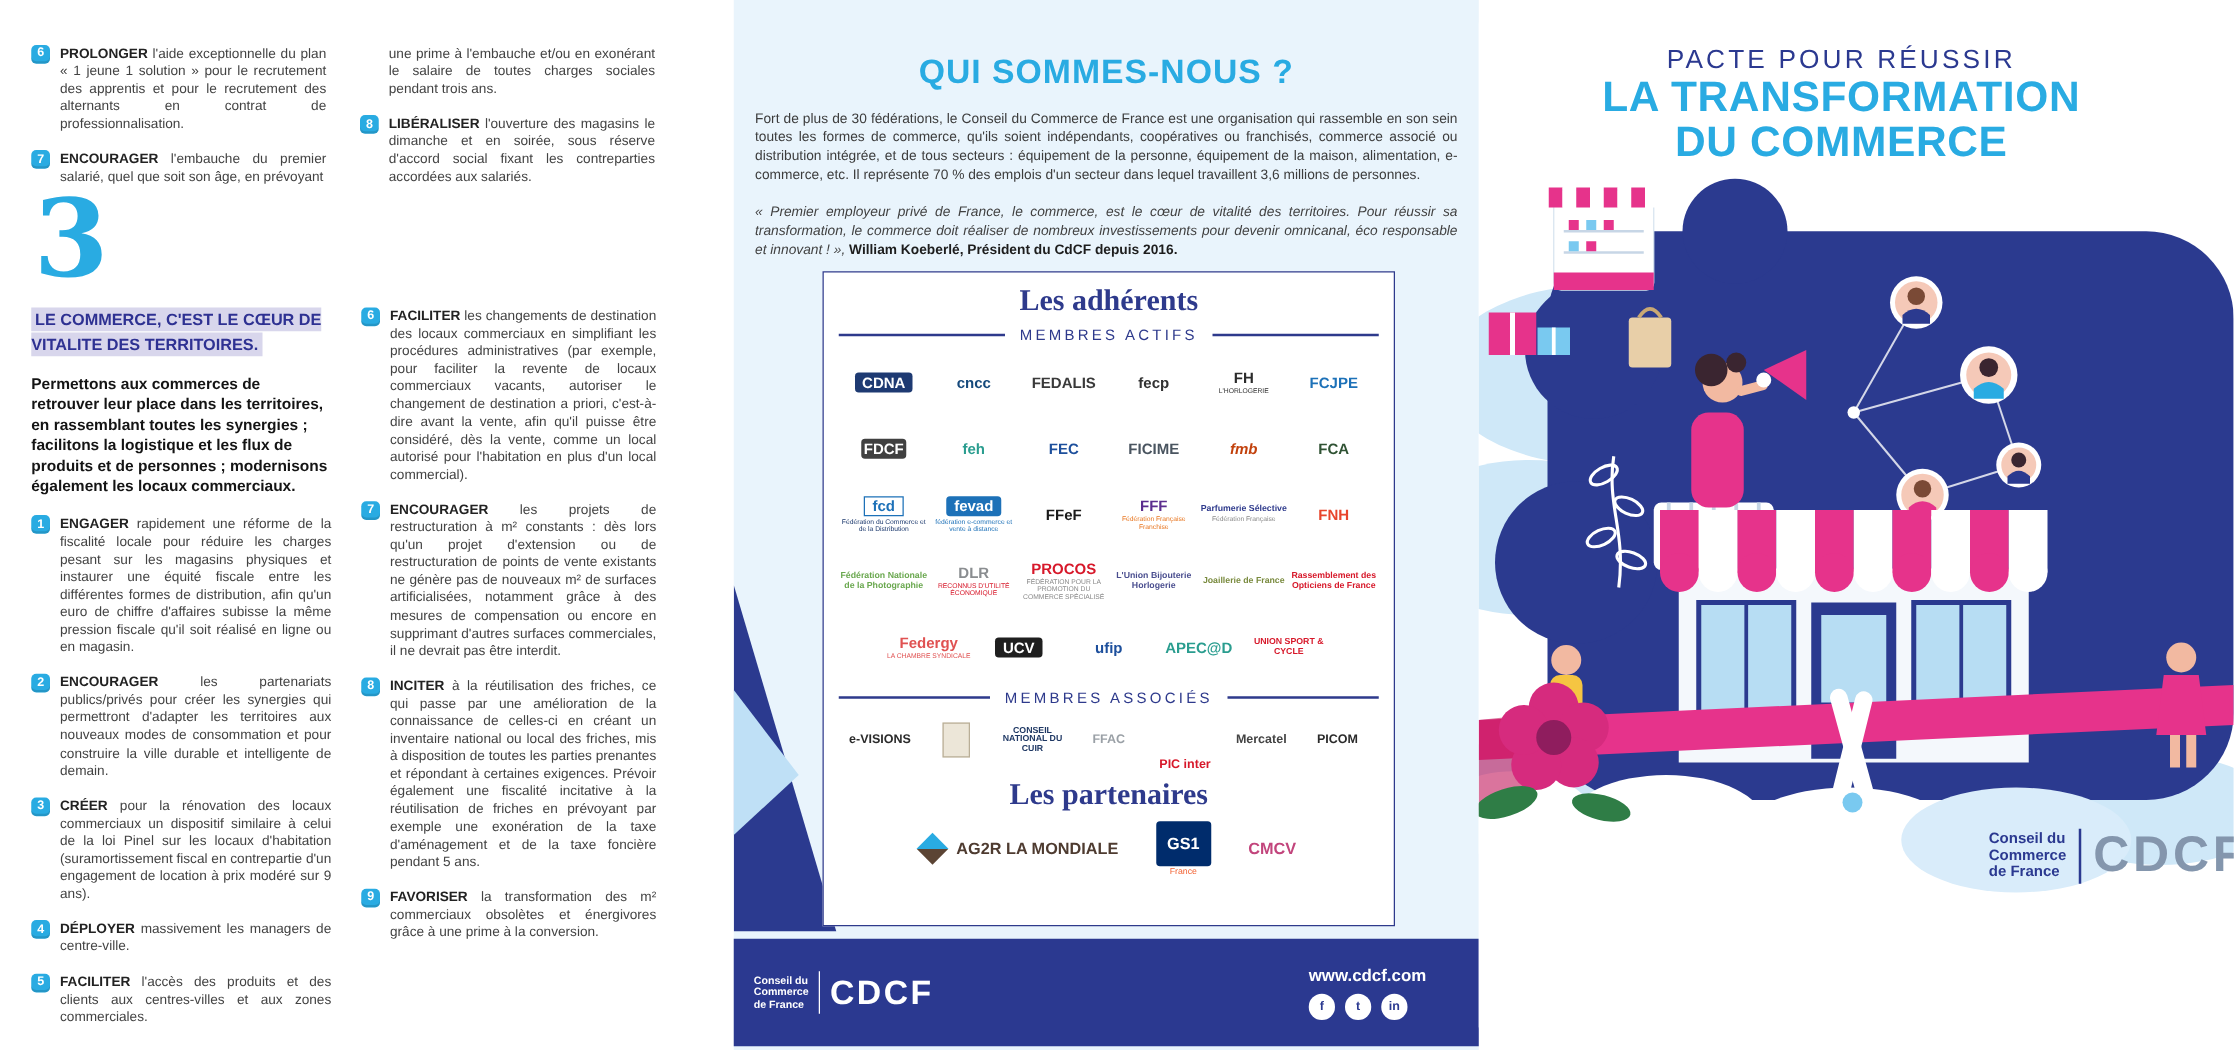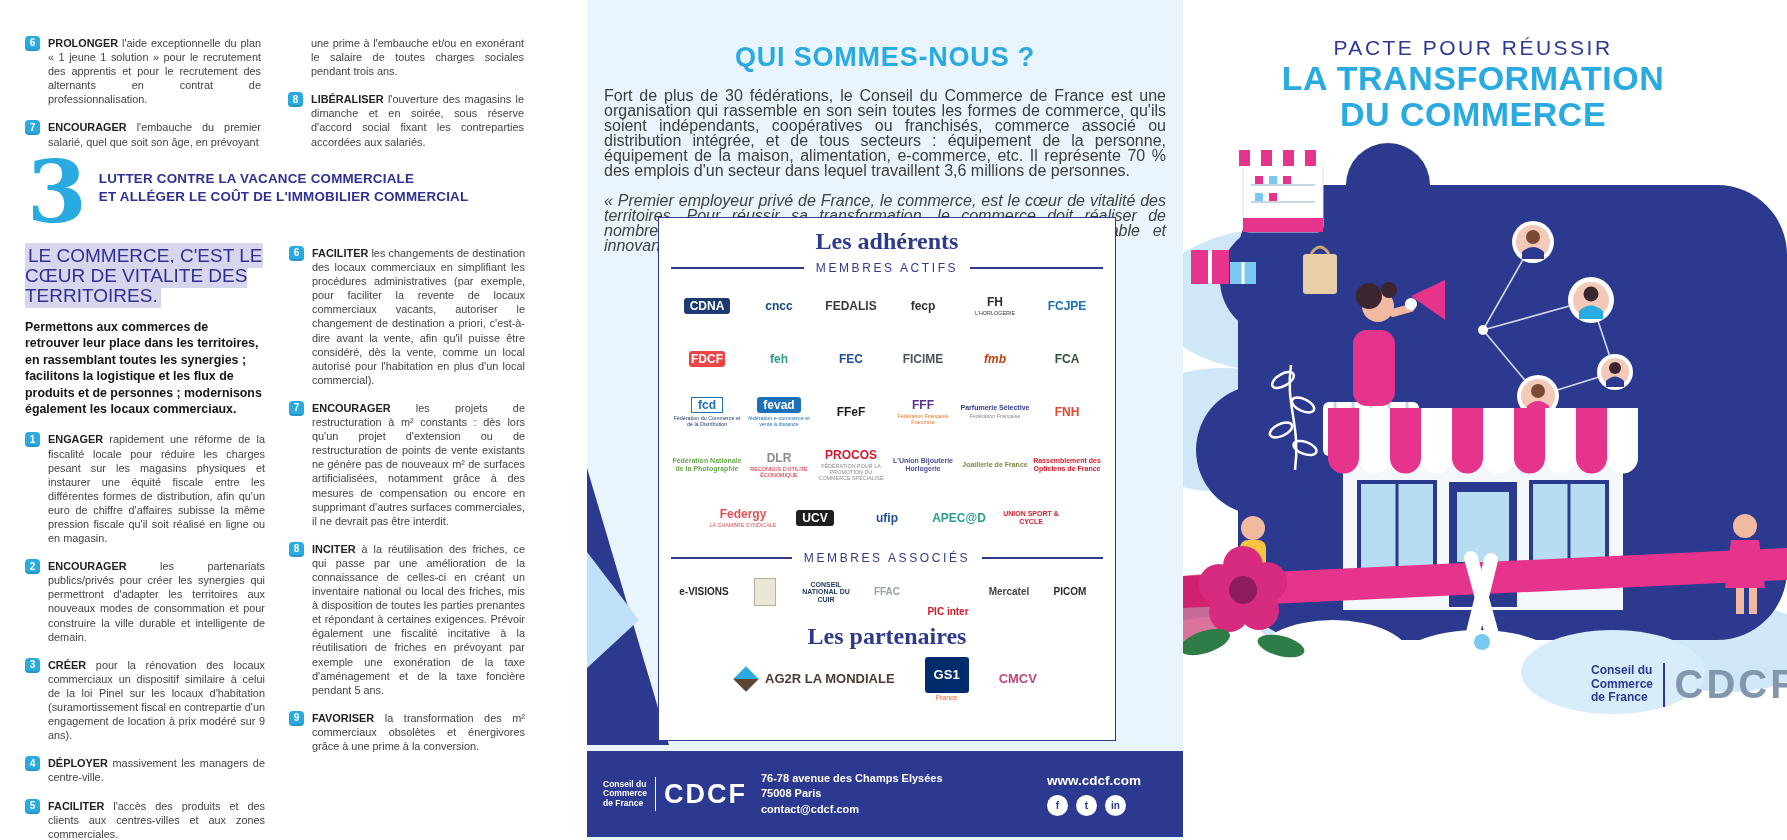--- a/index.html
+++ b/index.html
@@ -25,29 +25,29 @@
   .badge{flex:0 0 auto;width:15px;height:15px;margin-top:0;background:#29abe2;color:#fff;
          border-radius:4px;font-weight:bold;font-size:10px;display:flex;align-items:center;
          justify-content:center;box-shadow:inset 0 -2px 0 rgba(0,0,0,.12);}
 
   .sec3{position:absolute;left:27px;top:156px;display:flex;align-items:flex-start;gap:12px;}
   .sec3-num{font-size:86px;font-weight:800;color:#29abe2;line-height:72px;
             font-family:"DejaVu Serif",serif;}
   .sec3-title{margin-top:14px;font-size:13.4px;font-weight:800;color:#2e3192;
               line-height:17.5px;letter-spacing:.2px;}
 
-  .highlight{display:inline;background:#d8d6ec;color:#2e3192;font-weight:400;
-             font-size:19px;line-height:20px;padding:2px 3px;}
+  .highlight{display:inline;background:#d8d6ec;color:#2e3192;font-weight:700;
+             font-size:13px;line-height:20px;padding:2px 3px;}
   .intro{margin-top:13px;margin-bottom:15px;font-size:12.4px;font-weight:800;
          color:#141414;line-height:16.4px;}
 
   
   .qsn{margin:0;padding-top:42px;text-align:center;color:#29abe2;font-size:27px;
        font-weight:800;letter-spacing:.8px;}
-  .mid-para{margin:15px 17px 0 17px;font-size:16px;line-height:15px;
+  .mid-para{margin:15px 17px 0 17px;font-size:11px;line-height:15px;
             text-align:justify;color:#3c3c3c;}
   .mid-quote{font-style:italic;color:#414141;}
   .mid-quote b{font-style:normal;color:#1d1d1d;}
 
   .adh-box{position:absolute;left:71px;top:217px;width:458px;height:524px;background:#fff;
            border:1.5px solid #2e3a8c;box-sizing:border-box;padding:10px 10px 8px 10px;
            display:flex;flex-direction:column;}
   .serif-title{font-family:"Liberation Serif",serif;font-weight:bold;color:#2e3a8c;
                font-size:24px;text-align:center;line-height:26px;}
   .divider-label{display:flex;align-items:center;margin:7px 2px 4px 2px;color:#2e3a8c;}
@@ -128,24 +128,20 @@
 
         <div class="pt">
           <span class="badge">8</span>
           <span><b>LIBÉRALISER</b><span> l'ouverture des magasins le dimanche et en soirée, sous réserve d'accord social fixant les contreparties accordées aux salariés.</span></span>
         </div>
       </div>
   </div>
 
   <div class="sec3">
     <div class="sec3-num">3</div>
-    <div class="sec3-title">
-      <div>LUTTER CONTRE LA VACANCE COMMERCIALE</div>
-      <div>ET ALLÉGER LE COÛT DE L'IMMOBILIER COMMERCIAL</div>
-    </div>
   </div>
 
   <div class="main-cols">
     <div class="col1">
       <div><span class="highlight">LE COMMERCE, C'EST LE CŒUR DE VITALITE DES TERRITOIRES.</span></div>
       <div class="intro">Permettons aux commerces de retrouver leur place dans les territoires, en rassemblant toutes les synergies ; facilitons la logistique et les flux de produits et de personnes ; modernisons également les locaux commerciaux.</div>
       <div>
 
           <div class="pt">
             <span class="badge">1</span>
@@ -251,21 +247,21 @@
         </div>
 
         <div class="logo-cell">
 
           <span class="logo-label" style="color: rgb(29, 113, 184);">FCJPE</span>
 
         </div>
 
         <div class="logo-cell">
 
-          <span class="logo-label" style="background: #ef4444; color: rgb(255, 255, 255); padding: 2px 2px; border-radius: 3px;">FDCF</span>
+          <span class="logo-label" style="background: #404040; color: rgb(255, 255, 255); padding: 2px 2px; border-radius: 3px;">FDCF</span>
 
         </div>
 
         <div class="logo-cell">
 
           <span class="logo-label" style="color: rgb(42, 157, 143);">feh</span>
 
         </div>
 
         <div class="logo-cell">
@@ -479,26 +475,20 @@
     <div class="cdcf-lockup">
       <div class="cdcf-small">
 
       <div>Conseil du</div>
           <div>Commerce</div>
           <div>de France</div>
         </div>
       <div class="vline"></div>
       <div class="cdcf-main">CDCF</div>
     </div>
-    <div class="addr">
-
-    <div>76-78 avenue des Champs Elysées</div>
-        <div>75008 Paris</div>
-        <div>contact@cdcf.com</div>
-      </div>
     <div class="web-social">
       <div class="website">www.cdcf.com</div>
       <div class="soc-row">
 
       <span class="soc">f</span>
           <span class="soc">t</span>
           <span class="soc">in</span>
         </div>
     </div>
   </div>

